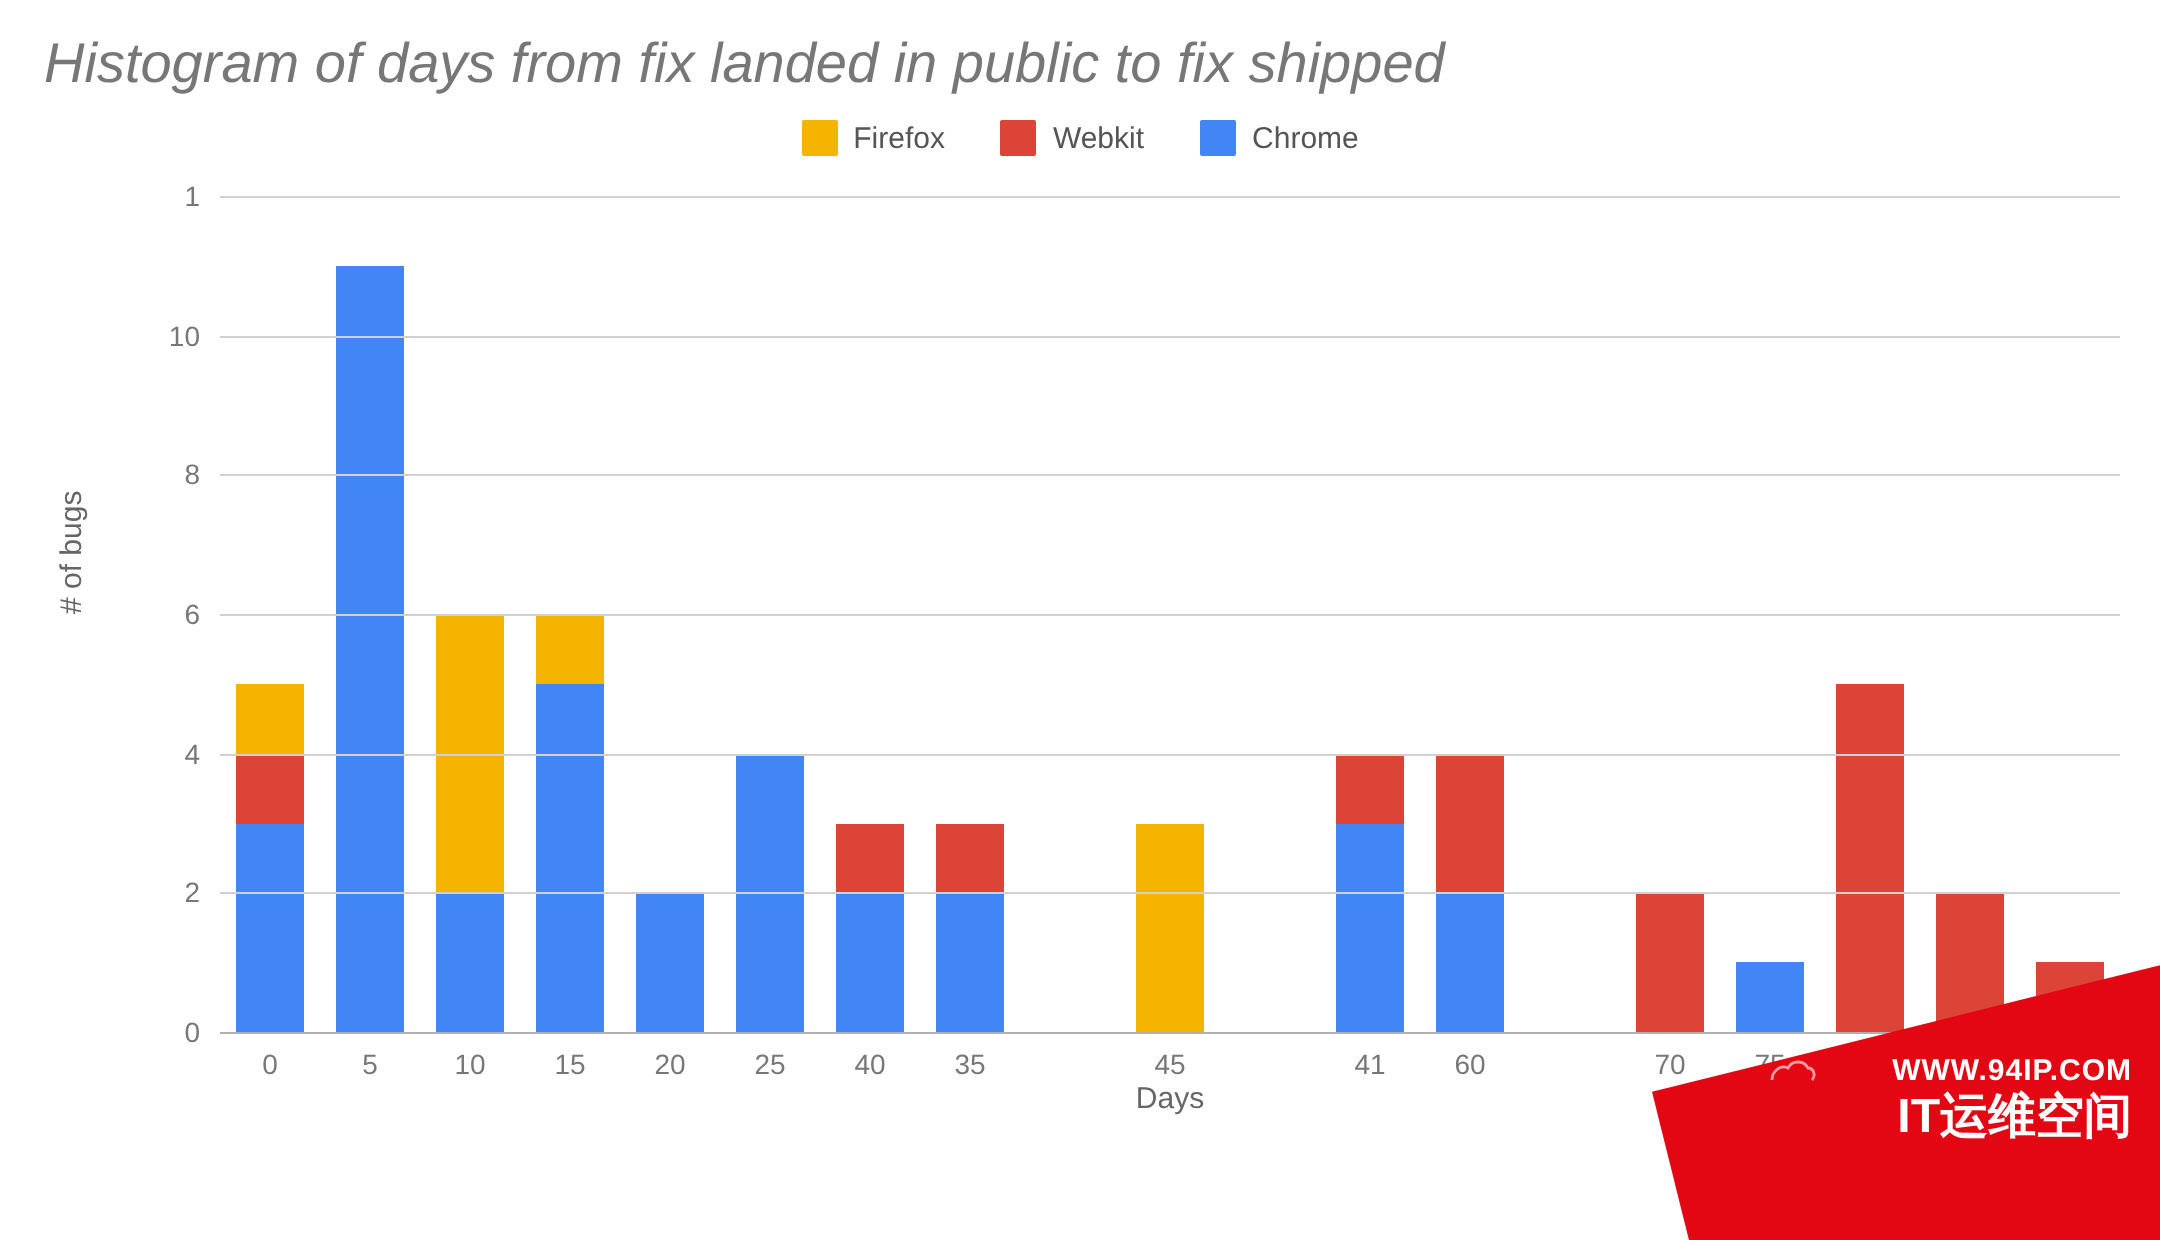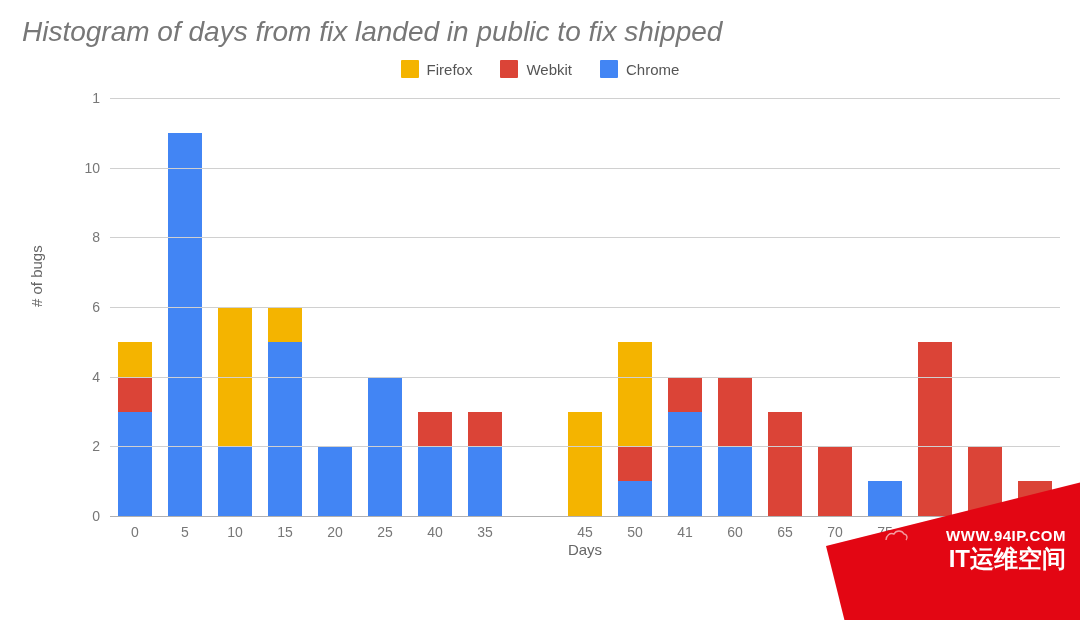--- a/index.html
+++ b/index.html
@@ -82,39 +82,29 @@
       </div>
       <div class="cat" style="left: 358px; width: 34px; height: 418px;">
         <div class="seg" style="bottom: 0px; height: 69.6667px; background: rgb(66, 133, 244);"></div>
         <div class="seg" style="bottom: 69.6667px; height: 34.8333px; background: rgb(219, 68, 55);"></div>
         <div class="x-tick">35</div>
       </div>
       <div class="cat" style="left: 458px; width: 34px; height: 406px;">
         <div class="seg" style="bottom: 0px; height: 104.5px; background: rgb(244, 180, 0);"></div>
         <div class="x-tick">45</div>
       </div>
-      <div class="cat" style="left: 508px; width: 34px; height: 418px;">
-        <div class="seg" style="bottom: 0px; height: 34.8333px; background: rgb(66, 133, 244);"></div>
-        <div class="seg" style="bottom: 34.8333px; height: 34.8333px; background: rgb(219, 68, 55);"></div>
-        <div class="seg" style="bottom: 69.6667px; height: 104.5px; background: rgb(244, 180, 0);"></div>
-        <div class="x-tick">50</div>
-      </div>
       <div class="cat" style="left: 558px; width: 34px; height: 418px;">
         <div class="seg" style="bottom: 0px; height: 104.5px; background: rgb(66, 133, 244);"></div>
         <div class="seg" style="bottom: 104.5px; height: 34.8333px; background: rgb(219, 68, 55);"></div>
         <div class="x-tick">41</div>
       </div>
       <div class="cat" style="left: 608px; width: 34px; height: 418px;">
         <div class="seg" style="bottom: 0px; height: 69.6667px; background: rgb(66, 133, 244);"></div>
         <div class="seg" style="bottom: 69.6667px; height: 69.6667px; background: rgb(219, 68, 55);"></div>
         <div class="x-tick">60</div>
-      </div>
-      <div class="cat" style="left: 658px; width: 34px; height: 418px;">
-        <div class="seg" style="bottom: 0px; height: 104.5px; background: rgb(219, 68, 55);"></div>
-        <div class="x-tick">65</div>
       </div>
       <div class="cat" style="left: 708px; width: 34px; height: 418px;">
         <div class="seg" style="bottom: 0px; height: 69.6667px; background: rgb(219, 68, 55);"></div>
         <div class="x-tick">70</div>
       </div>
       <div class="cat" style="left: 758px; width: 34px; height: 418px;">
         <div class="seg" style="bottom: 0px; height: 34.8333px; background: rgb(66, 133, 244);"></div>
         <div class="x-tick">75</div>
       </div>
       <div class="cat" style="left: 808px; width: 34px; height: 418px;">

